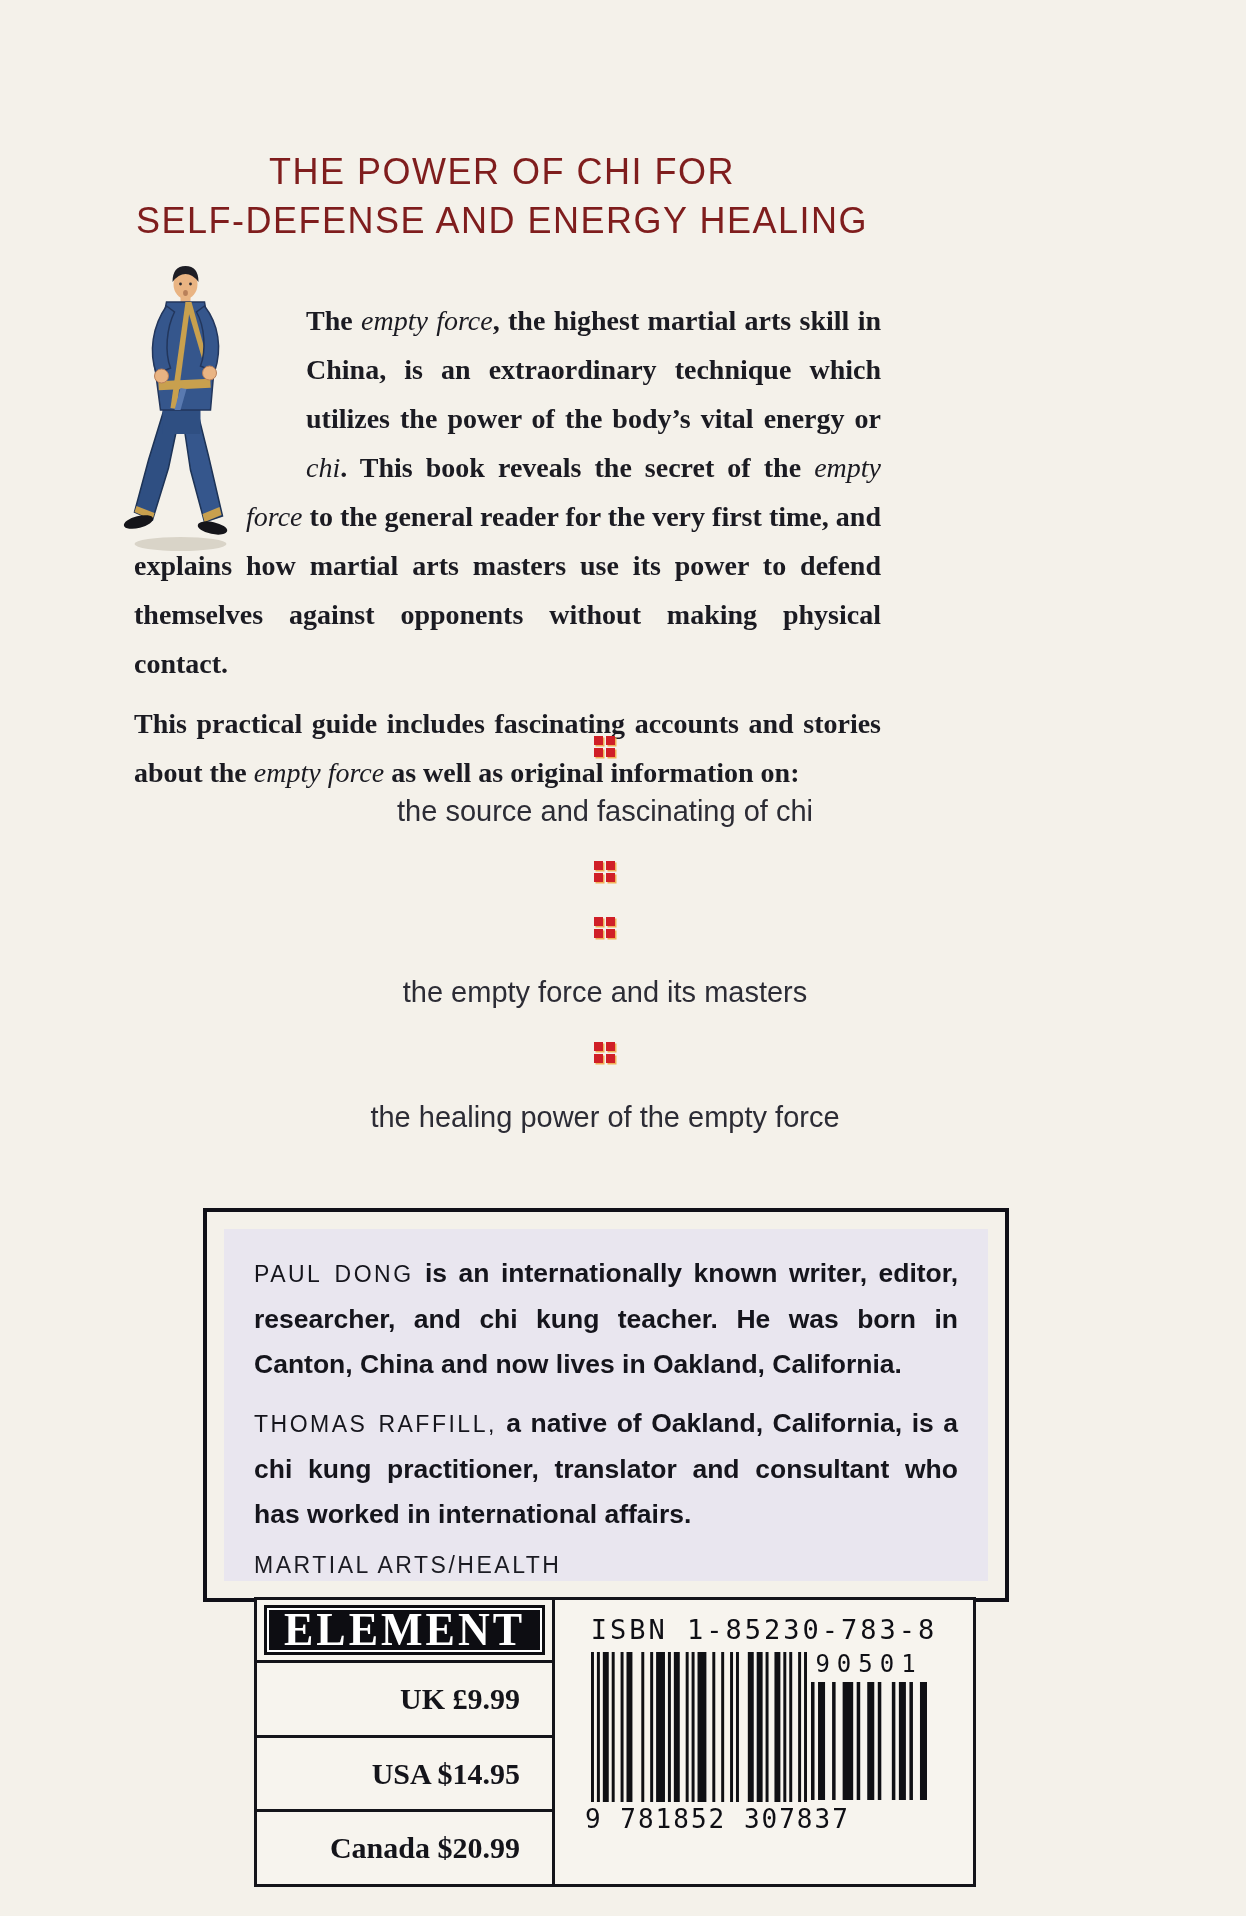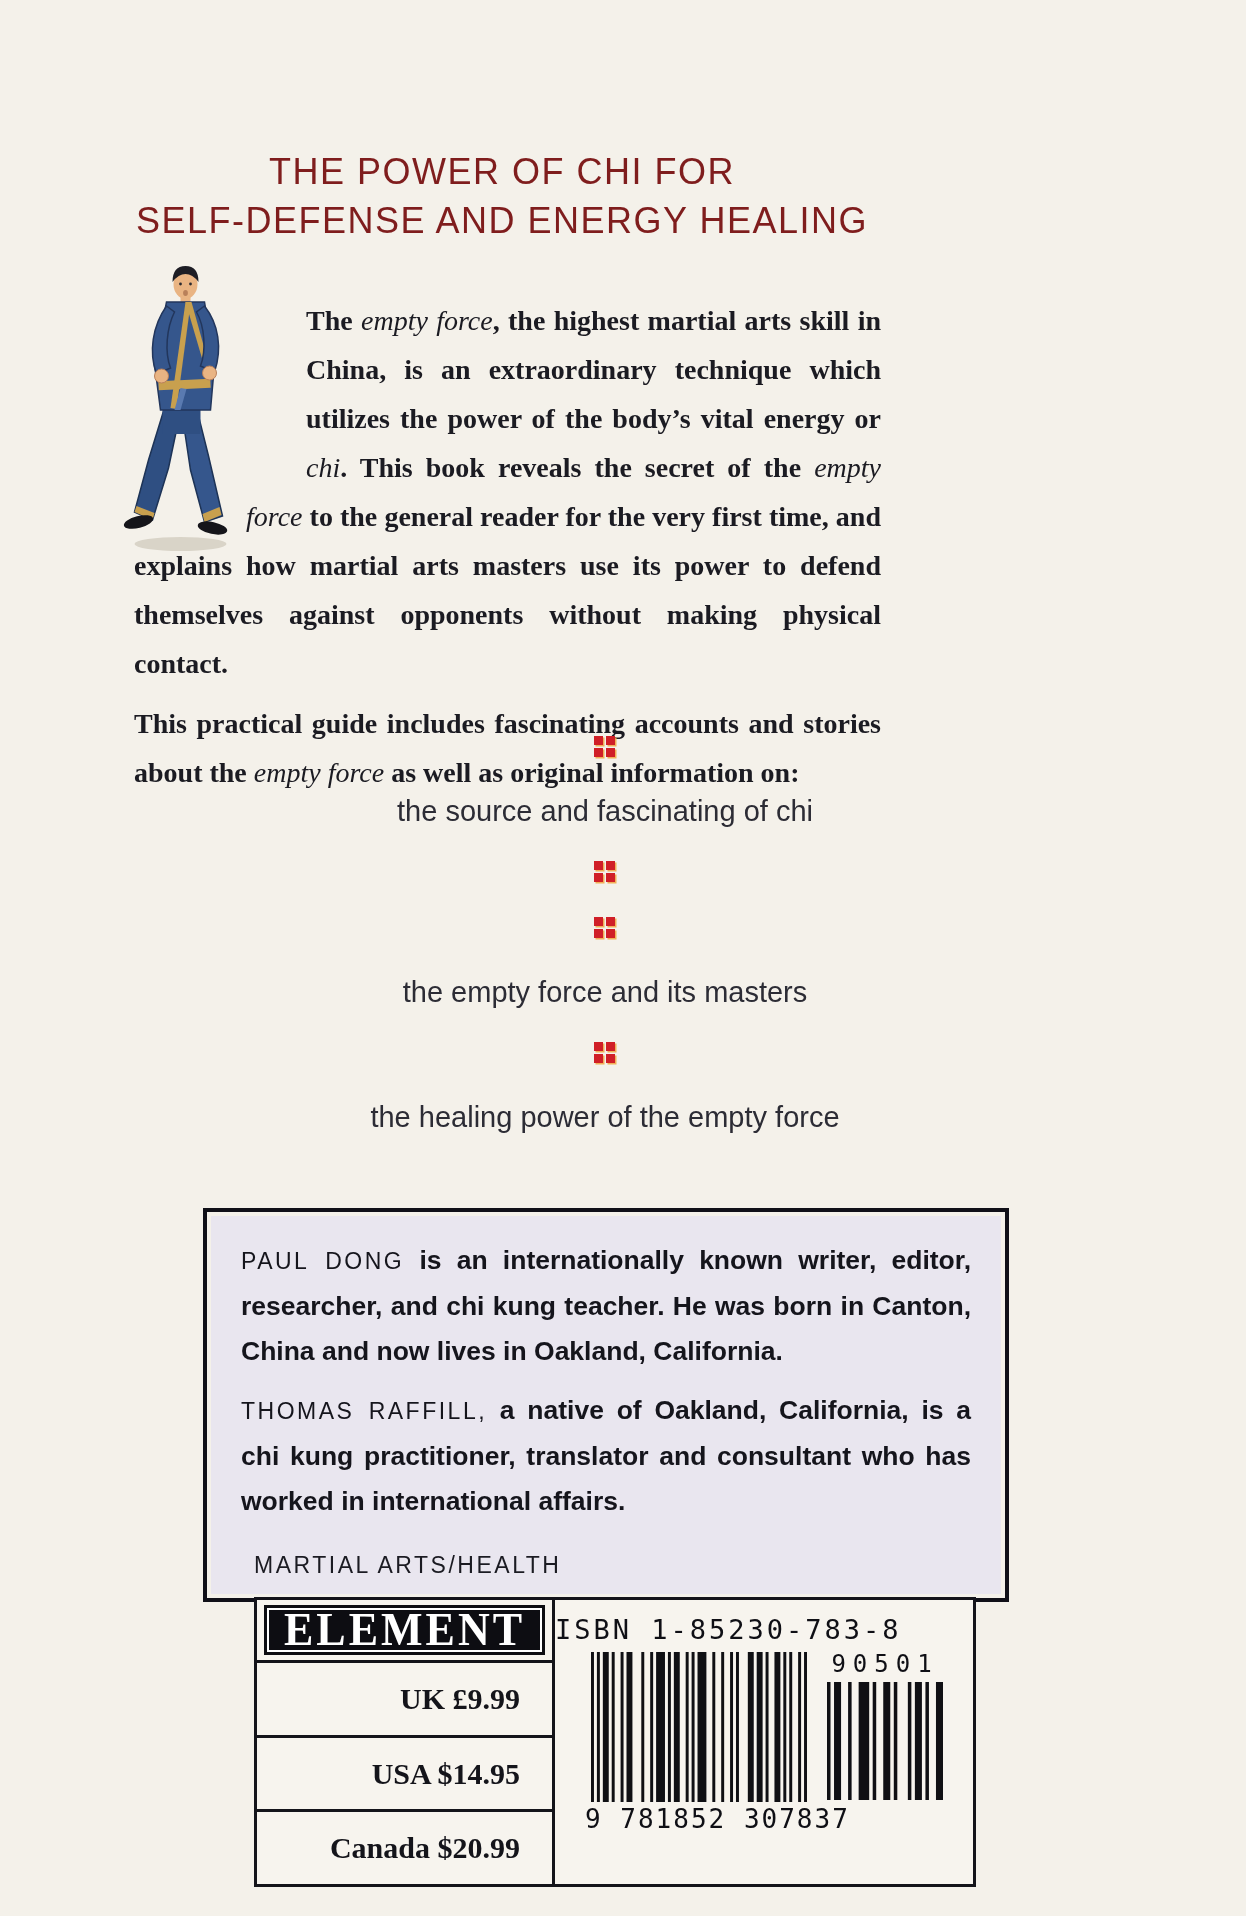--- a/index.html
+++ b/index.html
@@ -29,21 +29,21 @@
   
   .topics{position:absolute;left:0;top:736px;width:1210px;text-align:center;
           color:#2c2c35;font-size:29px;line-height:38px;font-weight:400;}
   .bullet{width:22px;height:22px;margin:0 auto 34px;display:grid;
           grid-template-columns:9px 9px;grid-template-rows:9px 9px;gap:3px;}
   .bullet i{display:block;background:#d01f27;box-shadow:1.5px 1.5px 0 rgba(240,164,60,.85);}
   .topic{margin-bottom:31px;}
 
   
   .authorbox{position:absolute;left:203px;top:1208px;width:806px;height:394px;
-             border:4px solid #101018;background:#f4f1ea;padding:4px;}
+             border:4px solid #101018;background:#f4f1ea;padding:17px;}
   .authorbox .inner{background:#e9e6ef;width:100%;height:100%;padding:22px 30px 0 30px;
              font-weight:700;font-size:26.5px;line-height:45px;color:#15151c;text-align:justify;}
   .authorbox p{margin:0 0 14px 0;}
   .aname{font-weight:400;font-size:23px;letter-spacing:2.5px;}
 
   
   .category{position:absolute;left:254px;top:1552px;font-size:23px;letter-spacing:2.5px;
             color:#1b1b22;}
 
   
@@ -51,28 +51,28 @@
           border:3px solid #14141a;display:flex;background:#f7f4ee;}
   .rleft{width:298px;border-right:3px solid #14141a;display:flex;flex-direction:column;}
   .logocell{height:60px;padding:5px 7px;}
   .logo{background:#0d0d12;height:100%;padding:3px;}
   .logo-inner{border:2px solid #ffffff;height:100%;display:flex;align-items:center;justify-content:center;}
   .logotext{color:#fff;font-family:"Liberation Serif",serif;font-weight:700;font-size:44px;
             letter-spacing:3px;line-height:1;transform:scaleY(1.05);}
   .price{flex:1;border-top:3px solid #14141a;display:flex;align-items:center;justify-content:flex-end;
          padding-right:32px;font-family:"Liberation Serif",serif;font-weight:700;font-size:30px;color:#14141a;}
   .rright{flex:1;position:relative;}
-  .isbn{position:absolute;top:14px;left:0;right:0;text-align:left;
+  .isbn{position:absolute;top:14px;left:0;right:0;text-align:center;
         font-family:"DejaVu Sans Mono",monospace;font-size:27px;letter-spacing:3px;color:#0f0f15;}
   .ean{position:absolute;left:36px;top:52px;width:216px;height:180px;}
   .barsvg{display:block;width:100%;fill:#101014;}
   .ean .barsvg{height:150px;}
   .eandigits{position:absolute;left:-6px;top:152px;width:285px;text-align:left;
         font-family:"DejaVu Sans Mono",monospace;font-size:26px;letter-spacing:2px;color:#0f0f15;white-space:nowrap;}
-  .supp{position:absolute;left:272px;top:50px;width:116px;}
+  .supp{position:absolute;left:256px;top:50px;width:116px;}
   .suppdigits{text-align:center;font-family:"DejaVu Sans Mono",monospace;font-size:24px;
         letter-spacing:7px;color:#0f0f15;margin-bottom:4px;}
   .supp .barsvg{height:118px;}
 </style>
 </head>
 <body>
 
 <div class="page">
 
   <h1 class="title">

